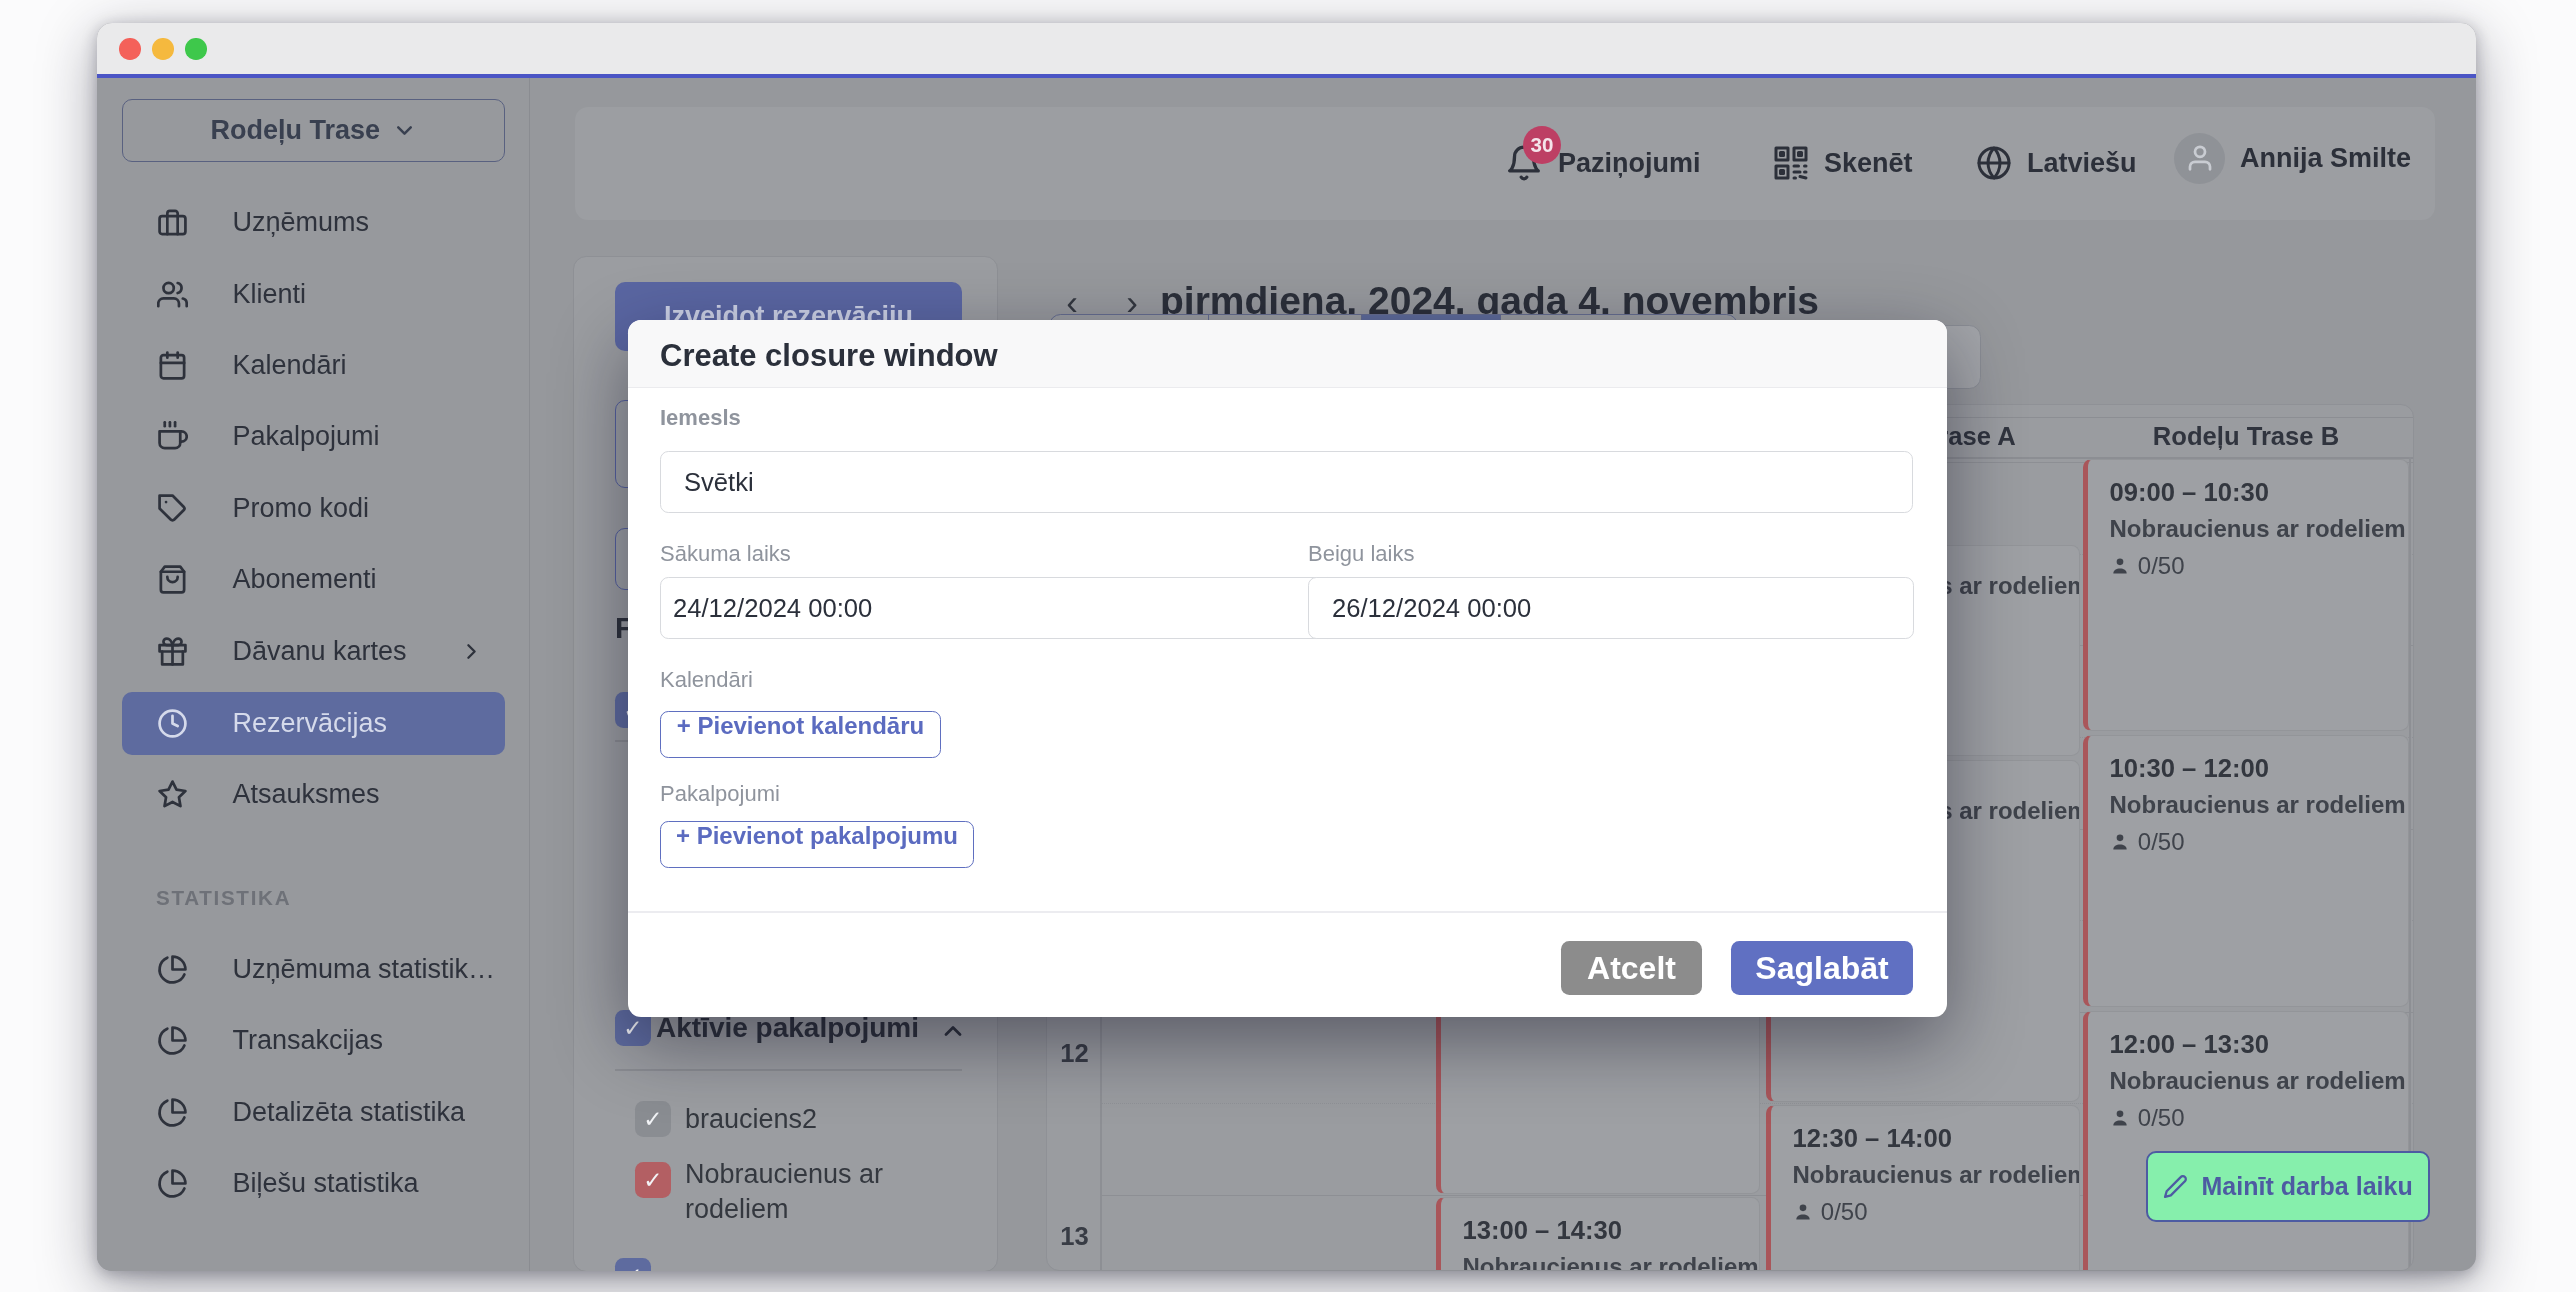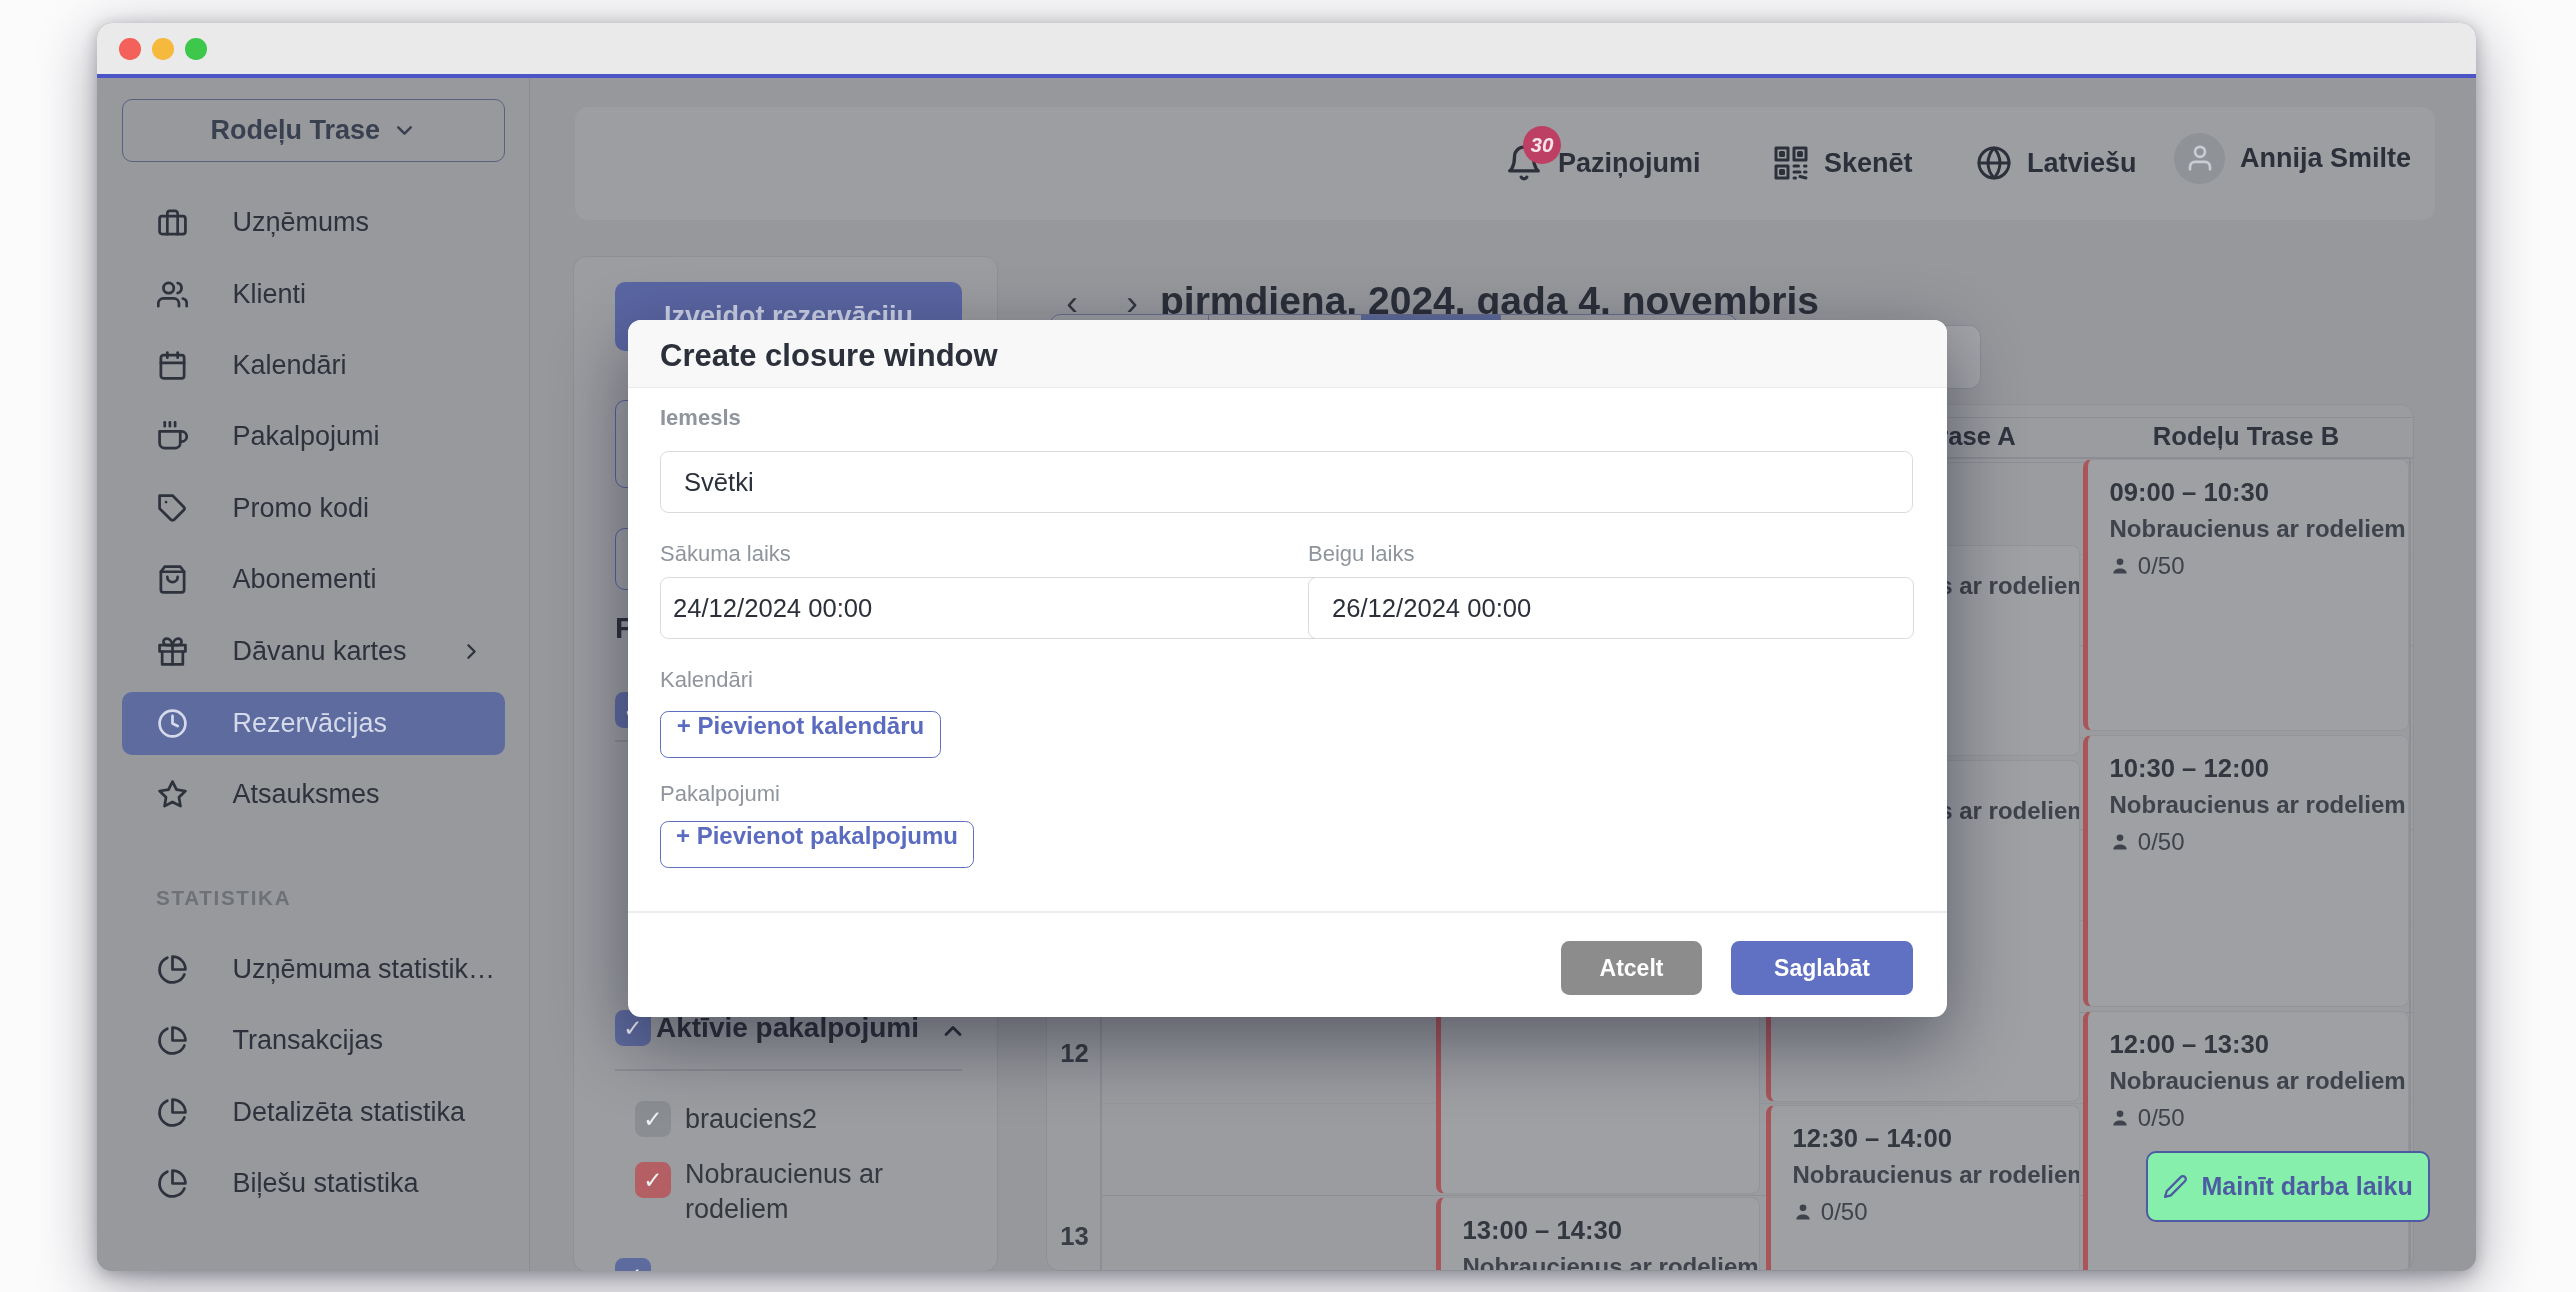--- a/index.html
+++ b/index.html
@@ -24,21 +24,21 @@
   .mrow .lbl { margin-left:21.5px; font-size:27px; font-weight:500; white-space:nowrap; }
   .mrow.active { background:#5e6b9f; border-radius:10px; color:#d5daeb; }
   .mrow .chev { margin-left:auto; margin-right:21.5px; }
   .secthead { position:absolute; left:59px; top:860px; height:30px; font-size:20.6px; font-weight:700; letter-spacing:1.7px; color:#6e7178; line-height:30px; }
 
   
   .topcard { position:absolute; left:478px; top:84px; width:1860px; height:113px; background:#9c9ea2; border-radius:13.2px; }
   .topitem { position:absolute; height:56px; display:flex; align-items:center; gap:15px; color:#2c303a; font-size:27px; font-weight:700; white-space:nowrap; }
   .bellwrap { position:relative; width:38px; height:38px; }
   .badge { position:absolute; left:18px; top:-18px; width:38px; height:38px; border-radius:50%; background:#bd3f64;
-    color:#f4e3ea; font-size:20.6px; font-weight:700; display:flex; align-items:center; justify-content:center;font-style:italic; }
+    color:#f4e3ea; font-size:20.6px; font-weight:700; display:flex; align-items:center; justify-content:center; }
   .avatar { width:51px; height:51px; border-radius:50%; background:#8f9297; display:flex; align-items:center; justify-content:center; }
 
   
   .navarrow { position:absolute; width:38px; height:38px; color:#33373f; font-size:35px; line-height:36px; text-align:center; font-weight:500; }
   .datetitle { position:absolute; left:1063px; top:256px; height:50px; font-size:39px; font-weight:700; color:#2b2f39; white-space:nowrap; }
   .segctl { position:absolute; left:952px; top:291px; width:689px; height:74px; background:#9a9ca0; border:1.7px solid #646c8e; border-radius:11.6px; display:flex; overflow:hidden; }
   .seg { height:100%; border-right:1.7px solid #646c8e; }
   .lightbox { position:absolute; left:1661px; top:302px; width:223px; height:64px; background:#a3a5a9; border:1.7px solid #8a8d94; border-radius:11.6px; }
 
   
@@ -71,21 +71,21 @@
   .modal { position:absolute; left:531px; top:297px; width:1319px; height:697px; background:#ffffff; border-radius:13.2px;
     box-shadow:0 25px 74px rgba(10,12,30,.45); overflow:hidden; }
   .mhead { position:absolute; left:0; top:0; width:100%; height:68px; background:#f8f8f9; border-bottom:1.7px solid #ebebee; }
   .mtitle { position:absolute; left:32px; top:18px; font-size:31px; font-weight:700; color:#2b303b; }
   .mlabel { position:absolute; font-size:22px; color:#8f949d; height:28px; line-height:28px; }
   .minput { position:absolute; height:62px; border:1.7px solid #d8dade; border-radius:8.3px; background:#fff;
     font-family:inherit; font-size:25.6px; color:#2b303b; padding-left:23px; outline:none; }
   .addbtn { position:absolute; height:47px; border:1.7px solid #5f6fc0; border-radius:8.3px; background:#fff;
     display:flex; align-items:flex-start; justify-content:center; gap:10px; color:#5b6bc0; font-size:24px; font-weight:600; }
   .mdiv { position:absolute; left:0; top:591px; width:100%; height:1.7px; background:#ececf0; }
-  .mbtn { position:absolute; top:621px; height:54px; border:none; border-radius:8.3px; color:#fff; font-size:23px; font-weight:700;
+  .mbtn { position:absolute; top:621px; height:54px; border:none; border-radius:8.3px; color:#fff; font-size:32px; font-weight:700;
     font-family:inherit; display:flex; align-items:center; justify-content:center; }
 
   svg { display:block; }
 </style>
 </head>
 <body>
 
 <div id="window">
 
   <div class="titlebar">

